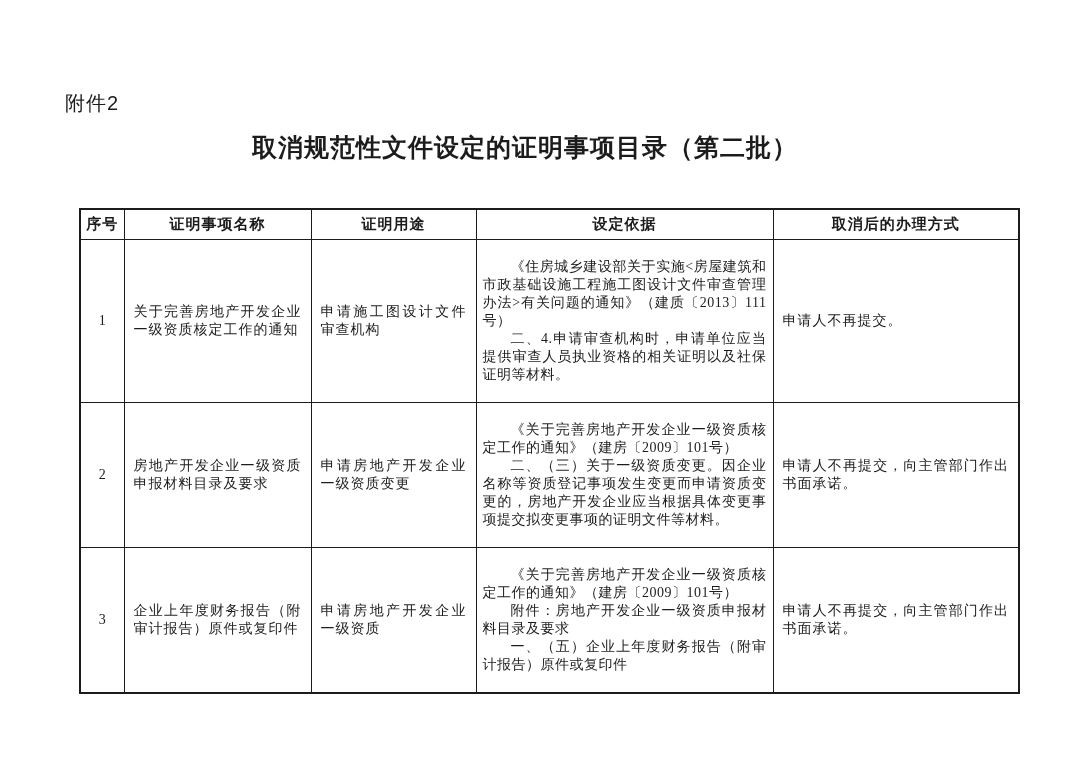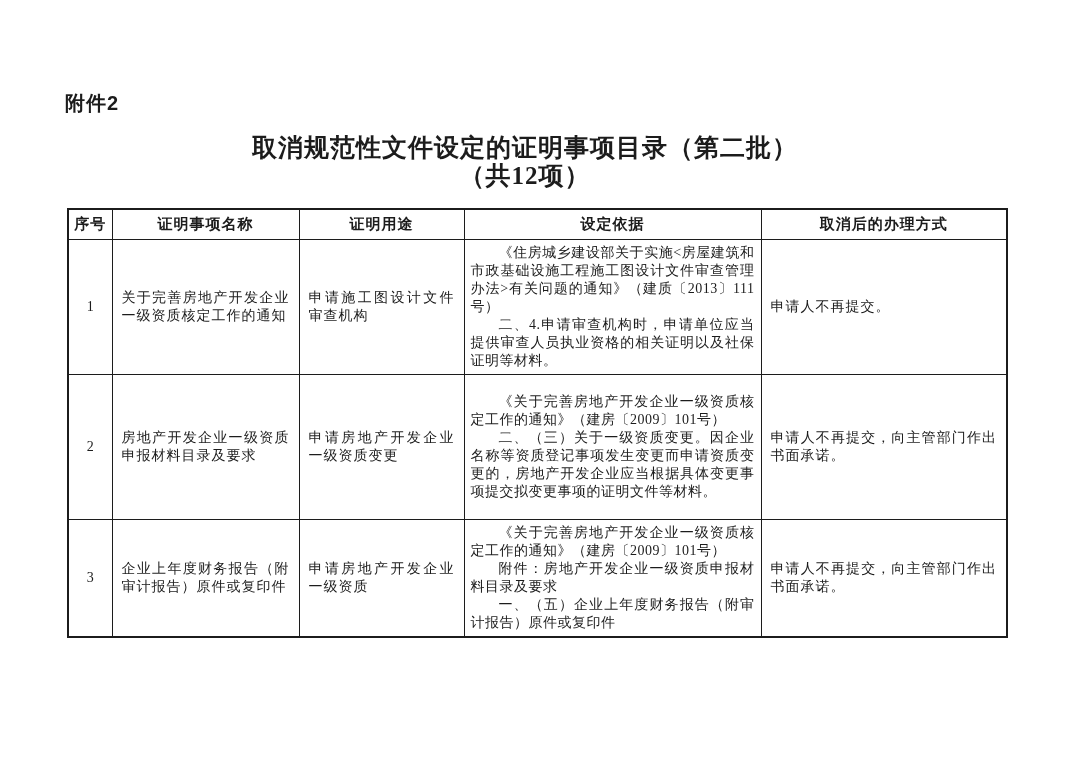--- a/index.html
+++ b/index.html
@@ -13,39 +13,39 @@
     background: #ffffff;
     overflow: hidden;
   }
 
   .attachment-label {
     position: absolute;
     left: 65px;
     top: 90px;
     font-family: "Liberation Sans", sans-serif;
     font-size: 20px;
-    font-weight: 700;
+    font-weight: 400;
     letter-spacing: 1px;
   }
 
   .doc-title {
     position: absolute;
     left: 56px;
     top: 134px;
     width: 938px;
     text-align: center;
     font-weight: bold;
     font-size: 25px;
     line-height: 28px;
     letter-spacing: 1px;
   }
 
   table.catalog {
     position: absolute;
-    left: 67px;
+    left: 79px;
     top: 208px;
     width: 939px;
     border-collapse: collapse;
     table-layout: fixed;
     border: 2px solid #1c1c1c;
   }
 
   table.catalog th,
   table.catalog td {
     border: 1px solid #1c1c1c;
@@ -69,21 +69,21 @@
     font-size: 14px;
   }
 
   td.c-name, td.c-purpose {
     padding: 4px 9px;
     text-align: justify;
     letter-spacing: 1px;
   }
 
   td.c-basis {
-    padding: 4px 6px;
+    padding: 18px 6px;
     text-align: justify;
     letter-spacing: 0.5px;
   }
   td.c-basis p {
     text-indent: 2em;
     margin: 0;
   }
 
   td.c-after {
     padding: 0 9px;
@@ -97,21 +97,20 @@
 </style>
 </head>
 <body>
 
 <div class="page">
 
   <div class="attachment-label">附件2</div>
 
   <div class="doc-title">
     <div>取消规范性文件设定的证明事项目录（第二批）</div>
-    <div>（共12项）</div>
   </div>
 
   <table class="catalog">
     <colgroup>
       <col style="width:44px">
       <col style="width:187px">
       <col style="width:165px">
       <col style="width:297px">
       <col style="width:246px">
     </colgroup>

